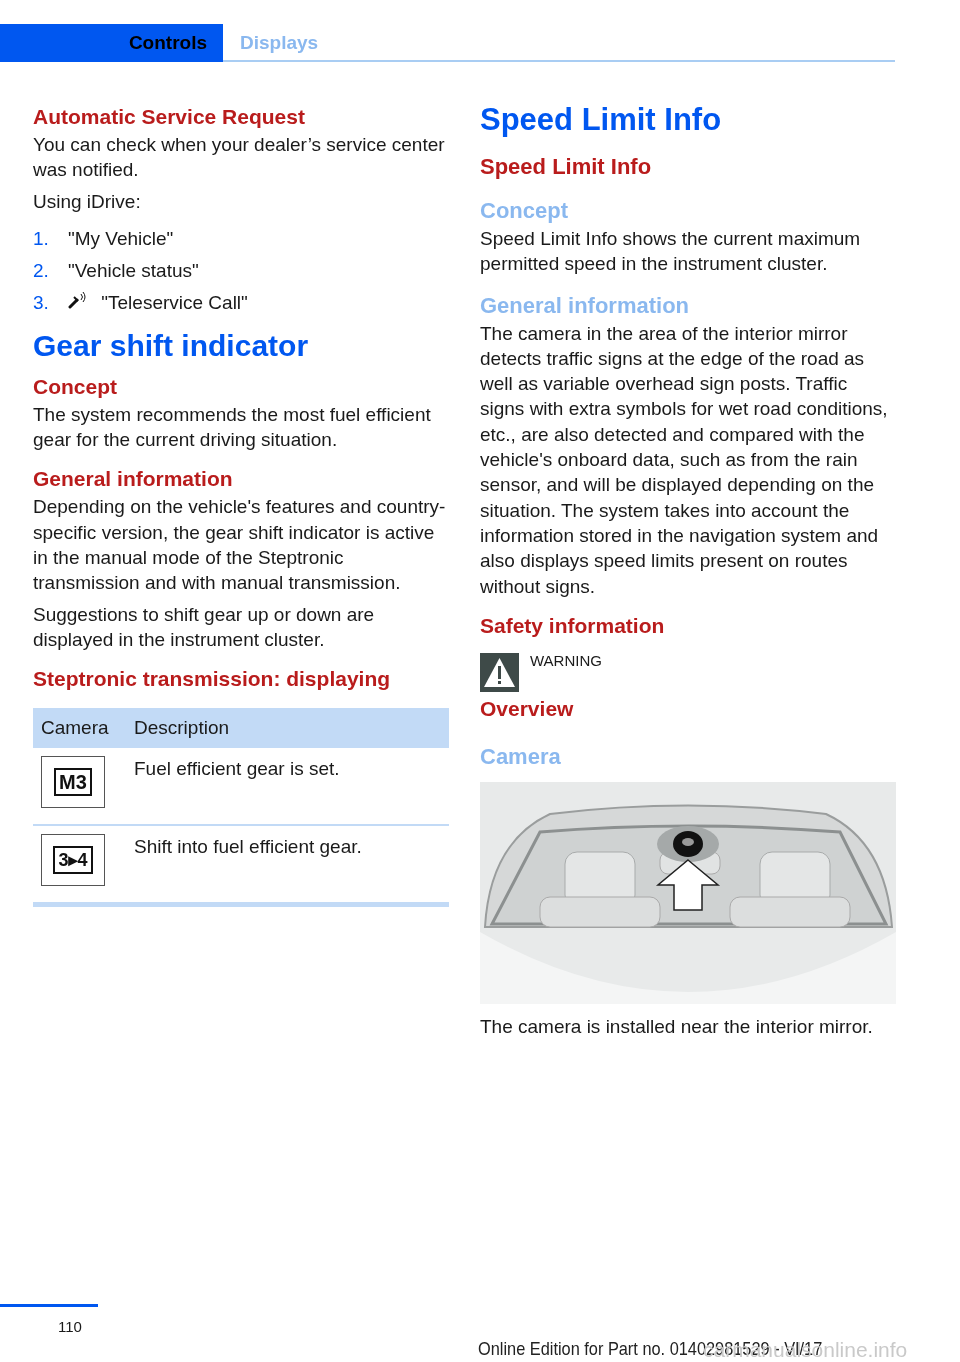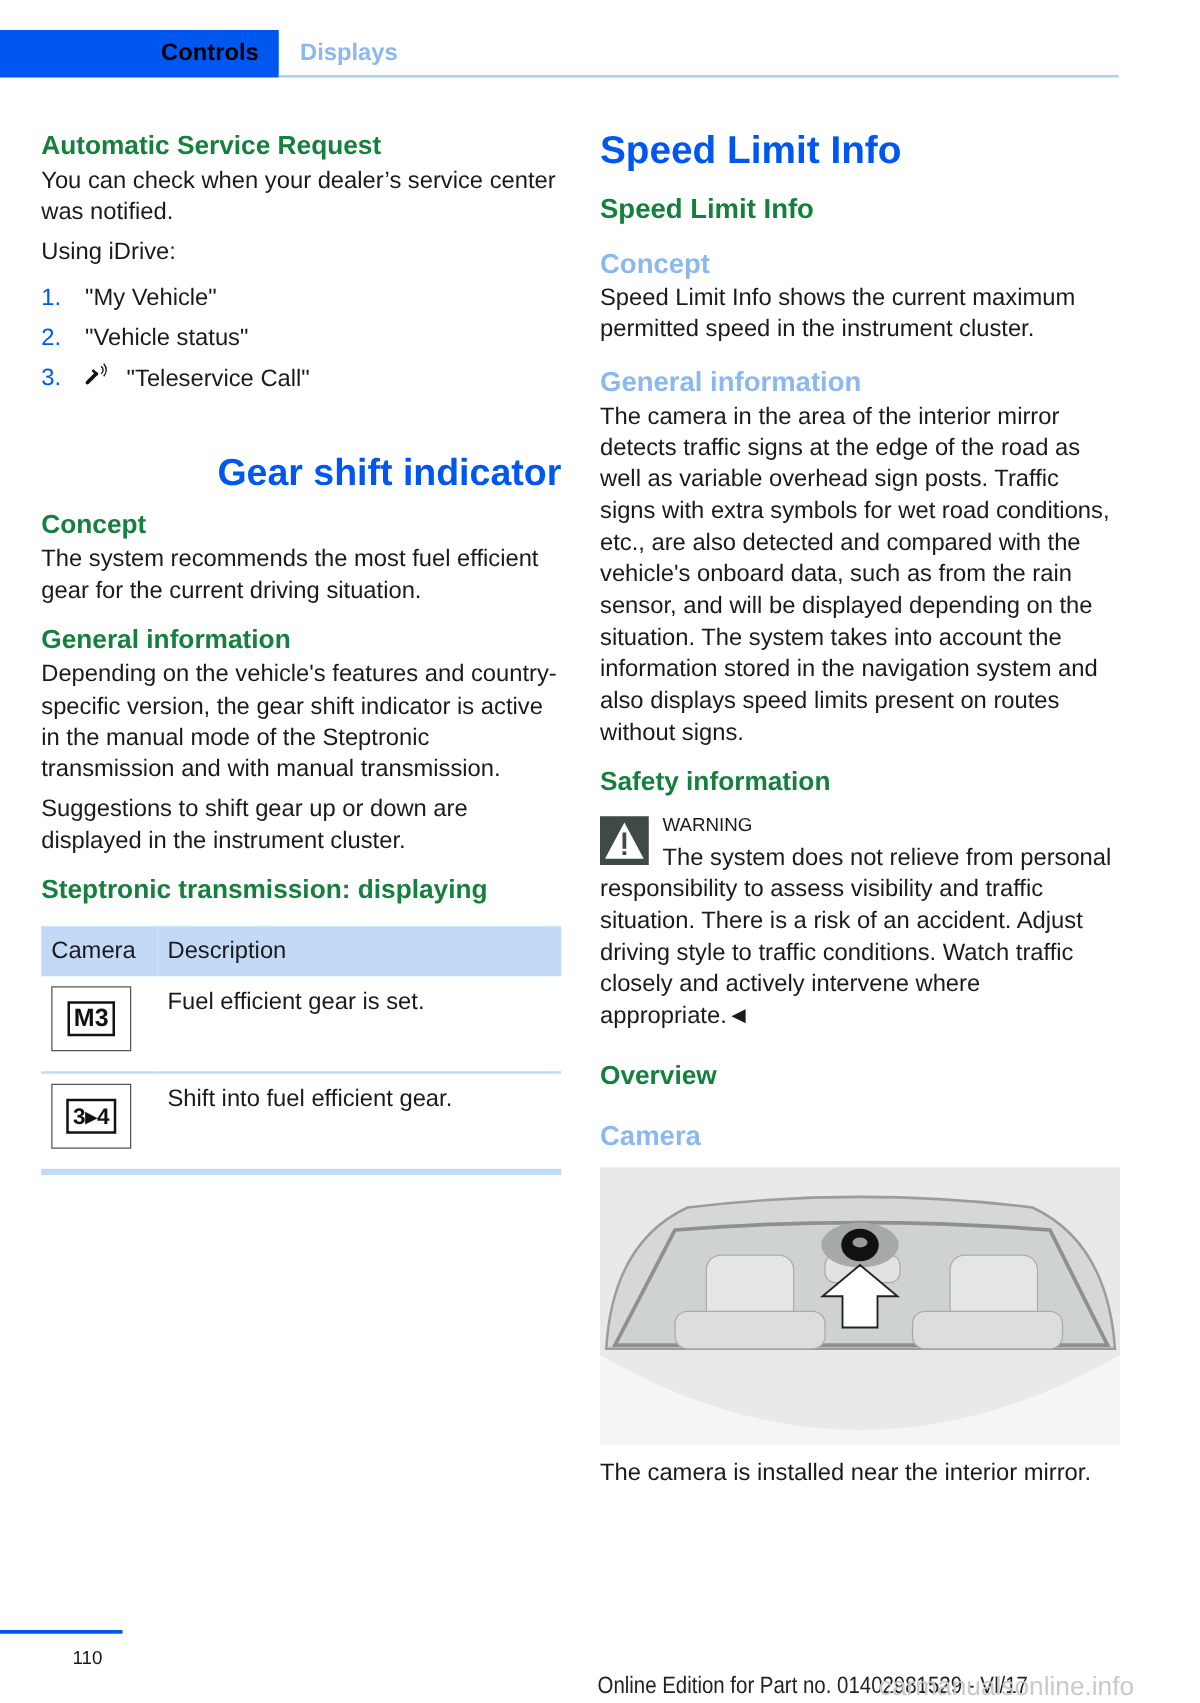--- a/index.html
+++ b/index.html
@@ -19,21 +19,21 @@
     position: absolute; left: 240px; top: 0; height: 38px; line-height: 38px;
     color: #8ab8ef; font-weight: bold; font-size: 19px;
   }
   .header-rule { position: absolute; left: 223px; top: 36px; width: 672px; height: 2px; background: #a9cdf3; }
 
   .col { position: absolute; top: 100px; width: 416px; }
   .col-left { left: 33px; }
   .col-right { left: 480px; }
 
   .p { font-size: 19px; line-height: 25.3px; margin: 0 0 6px 0; }
-  .h-blue-sm { color: #15803d; font-weight: bold; font-size: 21px; margin: 0; line-height: 30px; }
+  .h-blue-sm { color: #b91c1c; font-weight: bold; font-size: 21px; margin: 0; line-height: 30px; }
   .h-big { color: #0057f0; font-weight: bold; font-size: 30px; margin: 0; line-height: 40px; }
   .h-light { color: #8ab8ef; font-weight: bold; font-size: 22px; margin: 0; line-height: 30px; }
 
   .steps { list-style: none; margin: 0; padding: 0; }
   .steps li { font-size: 19px; line-height: 25px; height: 32px; position: relative; padding-left: 35px; }
   .steps .num { position: absolute; left: 0; color: #0057f0; }
   .tele-icon { display: inline-block; width: 22px; vertical-align: middle; margin-right: 6px; }
 
   table.gear { border-collapse: collapse; width: 416px; margin-top: 14px; }
   table.gear th {
@@ -93,21 +93,21 @@
           <path d="M2 16 L9 9" stroke="#111" stroke-width="3" stroke-linecap="round"></path>
           <path d="M6 6 L10 10" stroke="#111" stroke-width="2"></path>
           <path d="M13 3 Q16 6 13 9" stroke="#111" stroke-width="1" fill="none"></path>
           <path d="M15 1 Q19 6 15 11" stroke="#111" stroke-width="1" fill="none"></path>
         </svg>
       </span>
       <span>"Teleservice Call"</span>
     </li>
   </ol>
 
-  <h1 class="h-big" style="margin-top:37px;text-align:right;">Gear shift indicator</h1>
+  <h1 class="h-big" style="margin-top:4px;">Gear shift indicator</h1>
   <h3 class="h-blue-sm" style="margin-top:6px;">Concept</h3>
   <p class="p">The system recommends the most fuel efficient gear for the current driving situation.</p>
   <h3 class="h-blue-sm" style="margin-top:12px;">General information</h3>
   <p class="p">Depending on the vehicle's features and country-specific version, the gear shift indicator is active in the manual mode of the Steptronic transmission and with manual transmission.</p>
   <p class="p">Suggestions to shift gear up or down are displayed in the instrument cluster.</p>
   <h3 class="h-blue-sm" style="margin-top:12px;">Steptronic transmission: displaying</h3>
 
   <table class="gear">
     <thead>
       <tr>
@@ -148,21 +148,20 @@
 
   <div class="warn" style="margin-top:6px;">
     <div class="warn-icon">
       <svg width="39" height="39" viewBox="0 0 39 39">
         <polygon points="19.5,5 35,34 4,34" fill="#ffffff"></polygon>
         <rect x="18" y="13" width="3" height="13" fill="#3e4a48"></rect>
         <rect x="18" y="28" width="3" height="3" fill="#3e4a48"></rect>
       </svg>
     </div>
     <p class="warn-title">WARNING</p>
-    <p class="warn-text">The system does not relieve from personal responsibility to assess visibility and traffic situation. There is a risk of an accident. Adjust driving style to traffic conditions. Watch traffic closely and actively intervene where appropriate.◄</p>
   </div>
 
   <h3 class="h-blue-sm" style="margin-top:20px;">Overview</h3>
   <h3 class="h-light" style="margin-top:18px;">Camera</h3>
 
   <div class="camera-img" style="margin-top:10px;">
     <svg width="416" height="222" viewBox="0 0 416 222">
       <rect width="416" height="222" fill="#e8eaea"></rect>
       <path d="M0 150 Q208 270 416 150 L416 222 L0 222 Z" fill="#f4f5f5"></path>
       <path d="M5 145 Q10 60 70 32 Q208 15 346 32 Q406 60 412 145 Z" fill="#d6d8d8" stroke="#9a9d9d" stroke-width="2"></path>

